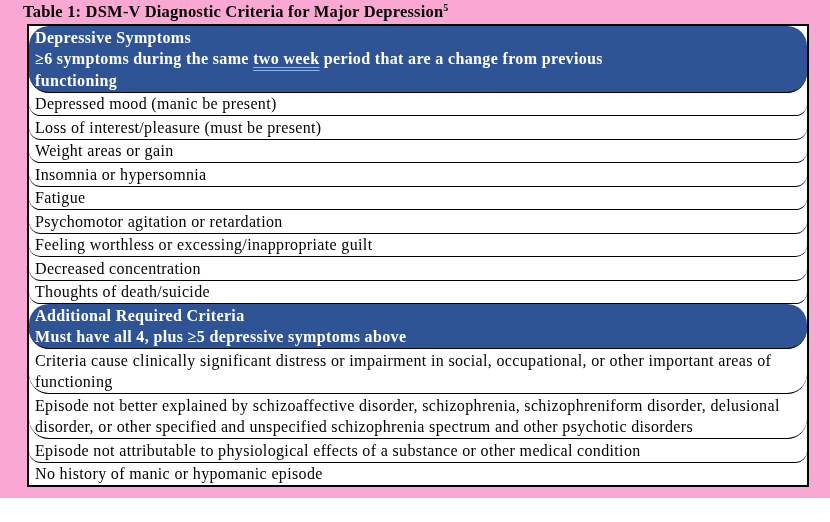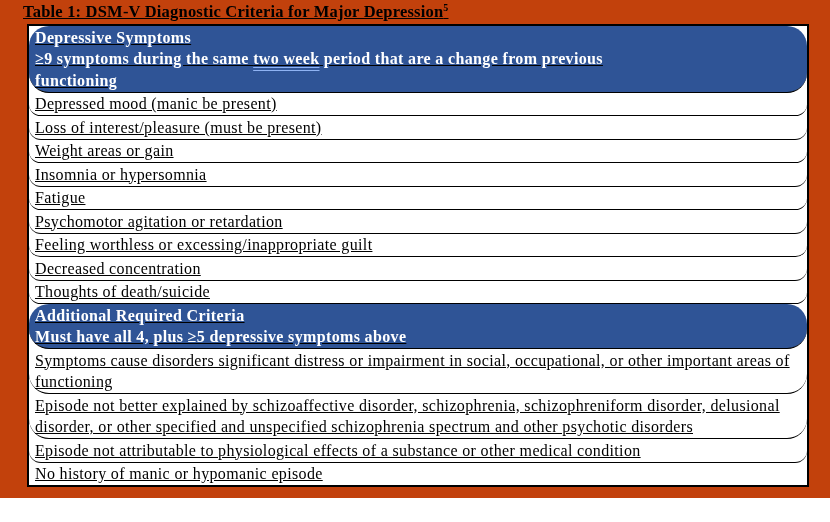--- a/index.html
+++ b/index.html
@@ -1,25 +1,24 @@
 <!DOCTYPE html>
 <html style="--header-bg: #2F5496; --header-text: #FFFFFF; --border-color: #000000; --grammar-underline: #8FB3F3;"><head>
 <meta charset="utf-8">
 <style>
   html, body { margin: 0; padding: 0; background: #ffffff; }
   .page {
     position: relative;
     width: 830px;
     height: 498px;
-    background: #c2410c;
+    background: #f9a8d4;
     color: #000000;
     font-family: "Liberation Serif", serif;
     overflow: hidden;
     box-sizing: border-box;
-    text-decoration: underline;
   }
   .doc-title {
     margin: 2px 0 2px 23px;
     font-size: 16.5px;
     line-height: 20px;
     font-weight: bold;
     letter-spacing: 0.2px;
     white-space: nowrap;
   }
   .doc-title sup {
@@ -59,34 +58,34 @@
   }
 </style>
 </head>
 <body>
 
 <div class="page">
   <div class="doc-title"><span>Table 1: DSM-V Diagnostic Criteria for Major Depression</span><sup>5</sup></div>
   <div class="ctable">
       <div class="trow header">
         <div class="hline"><span>Depressive Symptoms</span></div>
-        <div class="hline"><span>≥9 symptoms during the same </span><span class="grammar-ul">two week</span><span> period that are a change from previous</span></div>
+        <div class="hline"><span>≥6 symptoms during the same </span><span class="grammar-ul">two week</span><span> period that are a change from previous</span></div>
         <div class="hline"><span>functioning</span></div>
       </div>
       <div class="trow cell">Depressed mood (manic be present)</div>
       <div class="trow cell">Loss of interest/pleasure (must be present)</div>
       <div class="trow cell">Weight areas or gain</div>
       <div class="trow cell">Insomnia or hypersomnia</div>
       <div class="trow cell">Fatigue</div>
       <div class="trow cell">Psychomotor agitation or retardation</div>
       <div class="trow cell">Feeling worthless or excessing/inappropriate guilt</div>
       <div class="trow cell">Decreased concentration</div>
       <div class="trow cell">Thoughts of death/suicide</div>
       <div class="trow header">
         <div class="hline"><span>Additional Required Criteria</span></div>
         <div class="hline"><span>Must have all 4, plus ≥5 depressive symptoms above</span></div>
       </div>
-      <div class="trow cell">Symptoms cause disorders significant distress or impairment in social, occupational, or other important areas of functioning</div>
+      <div class="trow cell">Criteria cause clinically significant distress or impairment in social, occupational, or other important areas of functioning</div>
       <div class="trow cell">Episode not better explained by schizoaffective disorder, schizophrenia, schizophreniform disorder, delusional disorder, or other specified and unspecified schizophrenia spectrum and other psychotic disorders</div>
       <div class="trow cell">Episode not attributable to physiological effects of a substance or other medical condition</div>
       <div class="trow cell">No history of manic or hypomanic episode</div>
     </div>
 </div>
 
 </body></html>

